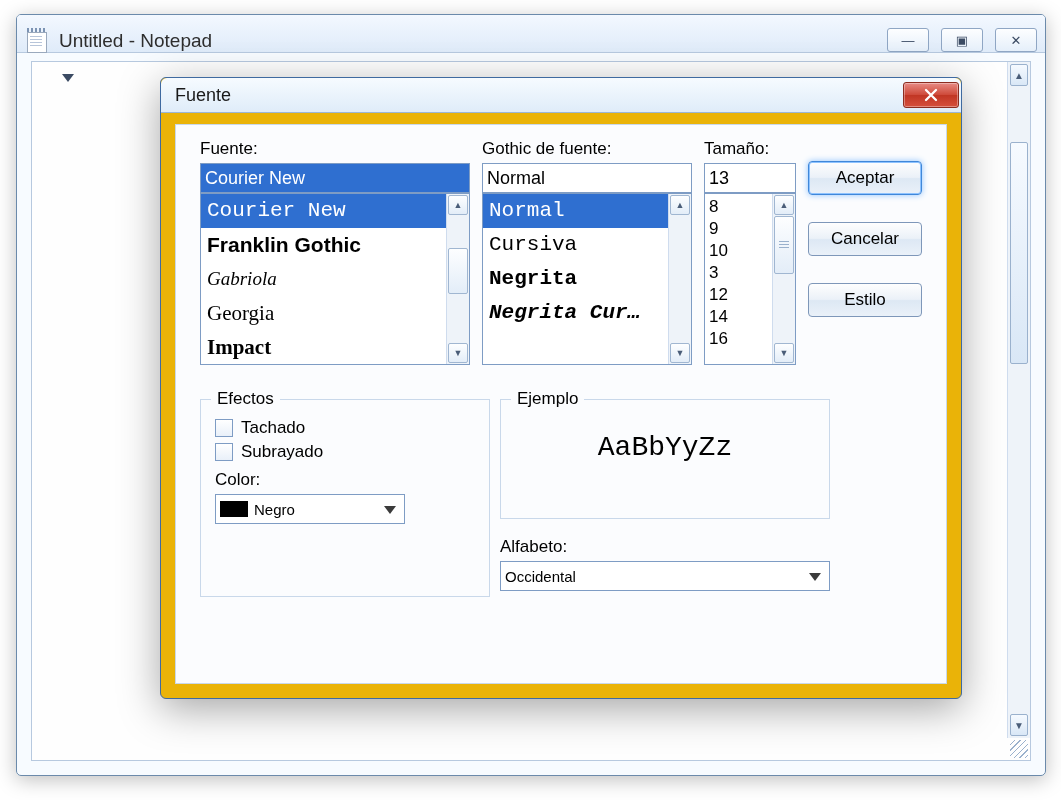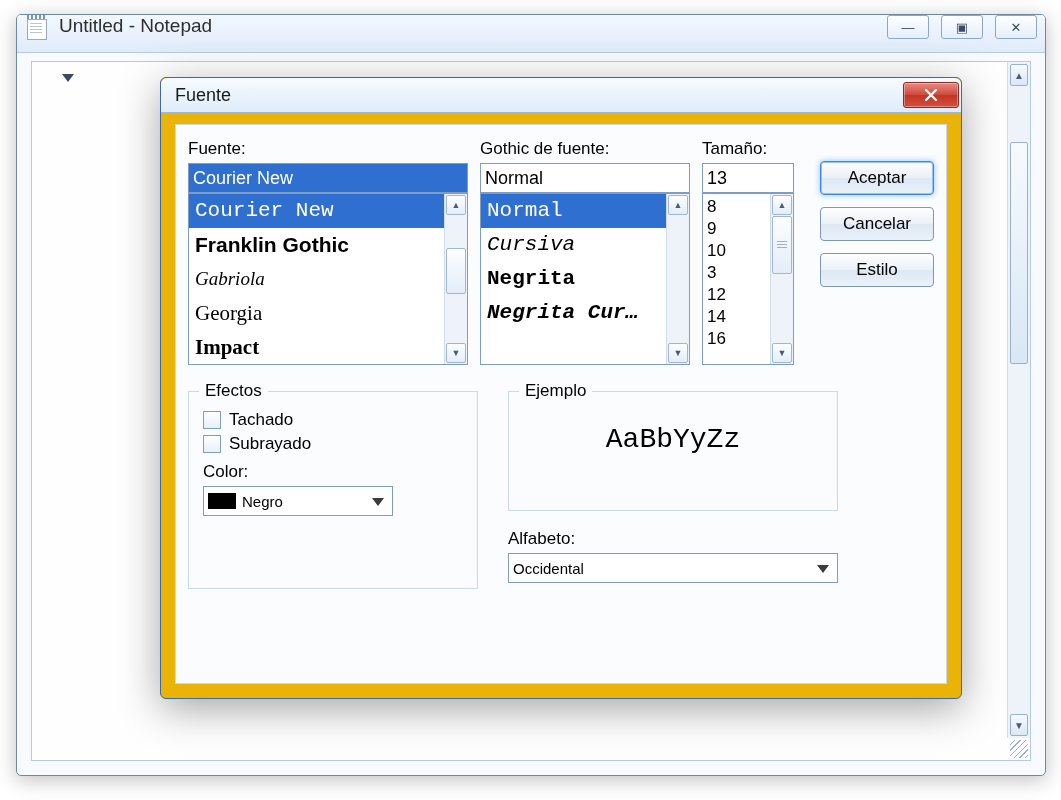--- a/index.html
+++ b/index.html
@@ -3,21 +3,21 @@
 <meta charset="utf-8">
 <style>
   html,body{margin:0;padding:0;font-family:"Segoe UI",Tahoma,Arial,sans-serif;font-size:15px;background:#fff;color:#000;}
   body{width:1061px;height:800px;overflow:hidden;position:relative;}
   
   
   .main-window{position:absolute;left:16px;top:14px;width:1028px;height:760px;
     border:1px solid #6b8aab;border-radius:5px;overflow:hidden;
     background:linear-gradient(180deg,#e8f1fb 0,#dae8f7 32px,#f7fbff 33px,#f7fbff 100%);
     box-shadow:0 4px 20px rgba(0,0,0,.25);}
-  .mw-titlebar{height:37px;display:flex;align-items:flex-start;padding:0 8px;
+  .mw-titlebar{height:37px;display:flex;align-items:flex-end;padding:0 8px;
     background:linear-gradient(180deg,#f3f8ff 0,#dfebf9 100%);border-bottom:1px solid #b7c9df;}
   .mw-icon{width:24px;height:24px;display:inline-block;margin-right:10px;position:relative;}
   .mw-icon .pad{position:absolute;left:2px;top:4px;width:18px;height:19px;background:#fff;border:1px solid #9aa9bd;}
   .mw-icon .spiral{position:absolute;left:2px;top:0;width:20px;height:6px;
     background:repeating-linear-gradient(90deg,#7c93b3 0 2px,transparent 2px 4px);}
   .mw-icon .lines{position:absolute;left:5px;top:8px;width:12px;height:11px;
     background:repeating-linear-gradient(180deg,#b7c5da 0 1px,transparent 1px 3px);}
   .mw-title{font-size:19px;color:#2e2e2e;}
   .mw-ctrls{margin-left:auto;display:flex;gap:12px;}
   .mw-btn{width:40px;height:22px;border:1px solid #8fa6c4;border-radius:3px;
@@ -41,21 +41,21 @@
   .dlg-titlebar{height:34px;border-bottom:1px solid #9bb6d6;
     background:linear-gradient(180deg,#f6fbff 0,#dfecf9 100%);
     display:flex;align-items:center;padding:0 2px 0 14px;border-radius:6px 6px 0 0;}
   .dlg-title{font-size:18px;color:#1a1a1a;}
   .dlg-close{margin-left:auto;width:54px;height:24px;border-radius:3px;
     background:linear-gradient(180deg,#e78b85 0,#cf4b3b 48%,#c13624 52%,#d54f3c 100%);
     border:1px solid #8c2c20;box-shadow:inset 0 0 0 1px rgba(255,255,255,.35);
     display:flex;align-items:center;justify-content:center;color:#fff;cursor:default;}
   .dlg-close svg{width:14px;height:14px;}
   .dlg-body{position:absolute;left:14px;right:14px;top:46px;bottom:14px;
-    background:#fbfcfe;border:1px solid #c9d8ea;padding:14px 12px;}
+    background:#fbfcfe;border:1px solid #c9d8ea;padding:14px 24px;}
 
   .row{display:flex;gap:12px;}
   .col{display:flex;flex-direction:column;}
   .lbl{font-size:17px;color:#000;margin-bottom:4px;}
   
   .textin{height:28px;border:1px solid #7e9cc4;background:#fff;font-size:18px;padding:0 4px;color:#000;}
   .textin.sel{background:#2f6fd0;color:#fff;}
   
   .listbox{position:relative;border:1px solid #7e9cc4;background:#fff;overflow:hidden;}
   .listbox .items{position:absolute;left:0;top:0;right:22px;bottom:0;}
@@ -63,21 +63,21 @@
   .li.sel{background:#2f6fd0;color:#fff;}
   .lb-scroll{position:absolute;right:0;top:0;bottom:0;width:22px;background:#eef3f9;border-left:1px solid #cfdcee;}
   .lb-scroll .sarr{position:absolute;left:1px;right:1px;height:18px;border:1px solid #a0b6d1;border-radius:2px;
     background:linear-gradient(180deg,#fdfeff,#e3edf8);display:flex;align-items:center;justify-content:center;font-size:9px;color:#4a5d78;}
   .lb-scroll .sarr.up{top:1px}.lb-scroll .sarr.dn{bottom:1px}
   .lb-scroll .sthumb{position:absolute;left:1px;right:1px;border:1px solid #a0b6d1;border-radius:2px;
     background:linear-gradient(180deg,#fdfeff,#e3edf8);}
   .lb-scroll .grip{position:absolute;left:4px;right:4px;top:50%;height:8px;margin-top:-4px;
     background:repeating-linear-gradient(180deg,#9ab1cd 0 1px,transparent 1px 3px);}
 
-  .btncol{display:flex;flex-direction:column;gap:12px;margin-left:auto;padding-top:22px;}
+  .btncol{display:flex;flex-direction:column;gap:27px;margin-left:auto;padding-top:22px;}
   .btn{width:112px;height:32px;border:1px solid #7e97b9;border-radius:4px;font-size:17px;color:#000;
     background:linear-gradient(180deg,#fefefe 0,#ebf1f8 48%,#dde8f4 52%,#eaf1f9 100%);cursor:default;
     display:flex;align-items:center;justify-content:center;}
   .btn.default{border:1px solid #3f87d9;box-shadow:0 0 0 1px #8ec3ff inset, 0 0 6px #8ec3ff;}
 
   .group{border:1px solid #c9d8ea;position:relative;padding:14px 14px 12px;}
   .group .legend{position:absolute;left:10px;top:-11px;background:#fbfcfe;padding:0 6px;font-size:17px;}
   .chk{display:flex;align-items:center;gap:8px;font-size:17px;margin:4px 0;}
   .chkbox{width:16px;height:16px;border:1px solid #7e9cc4;background:linear-gradient(180deg,#fff,#e9f0f9);}
   
@@ -147,21 +147,21 @@
           </div>
         </div>
       </div>
 
       <div class="col" style="width:210px">
         <div class="lbl">Gothic de fuente:</div>
         <input class="textin" value="Normal" style="">
         <div class="listbox" style="height:170px">
           <div class="items">
             <div class="li sel" style="font-family:'Courier New',monospace">Normal</div>
-            <div class="li" style="font-family:'Courier New',monospace;font-style:italic">Cursiva</div>
+            <div class="li" style="font-family:'Courier New',monospace;">Cursiva</div>
             <div class="li" style="font-family:'Courier New',monospace;font-weight:700">Negrita</div>
             <div class="li" style="font-family:'Courier New',monospace;font-weight:700;font-style:italic">Negrita Cur…</div>
           </div>
           <div class="lb-scroll">
             <div class="sarr up">▲</div>
             <div class="sarr dn">▼</div>
           </div>
         </div>
       </div>
 
@@ -188,21 +188,21 @@
         </div>
       </div>
 
       <div class="btncol">
         <div class="btn default">Aceptar</div>
         <div class="btn">Cancelar</div>
         <div class="btn">Estilo</div>
       </div>
     </div>
 
-    <div class="row" style="margin-top:26px;gap:30px">
+    <div class="row" style="margin-top:34px;gap:10px">
 
       <div class="group" style="width:260px;height:170px">
         <div class="legend">Efectos</div>
         <label class="chk">
           <span class="chkbox"></span>
           <span>Tachado</span>
         </label>
         <label class="chk">
           <span class="chkbox"></span>
           <span>Subrayado</span>

